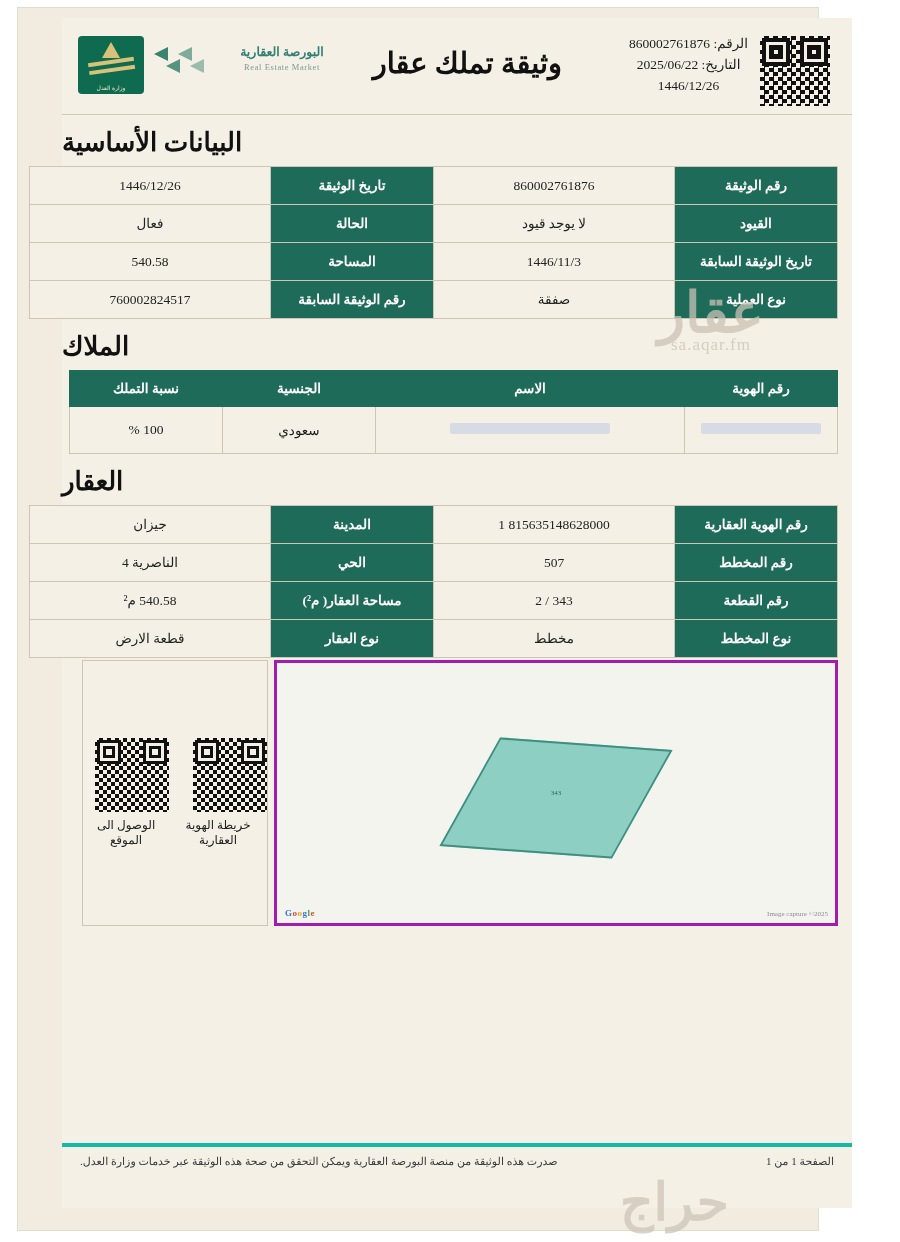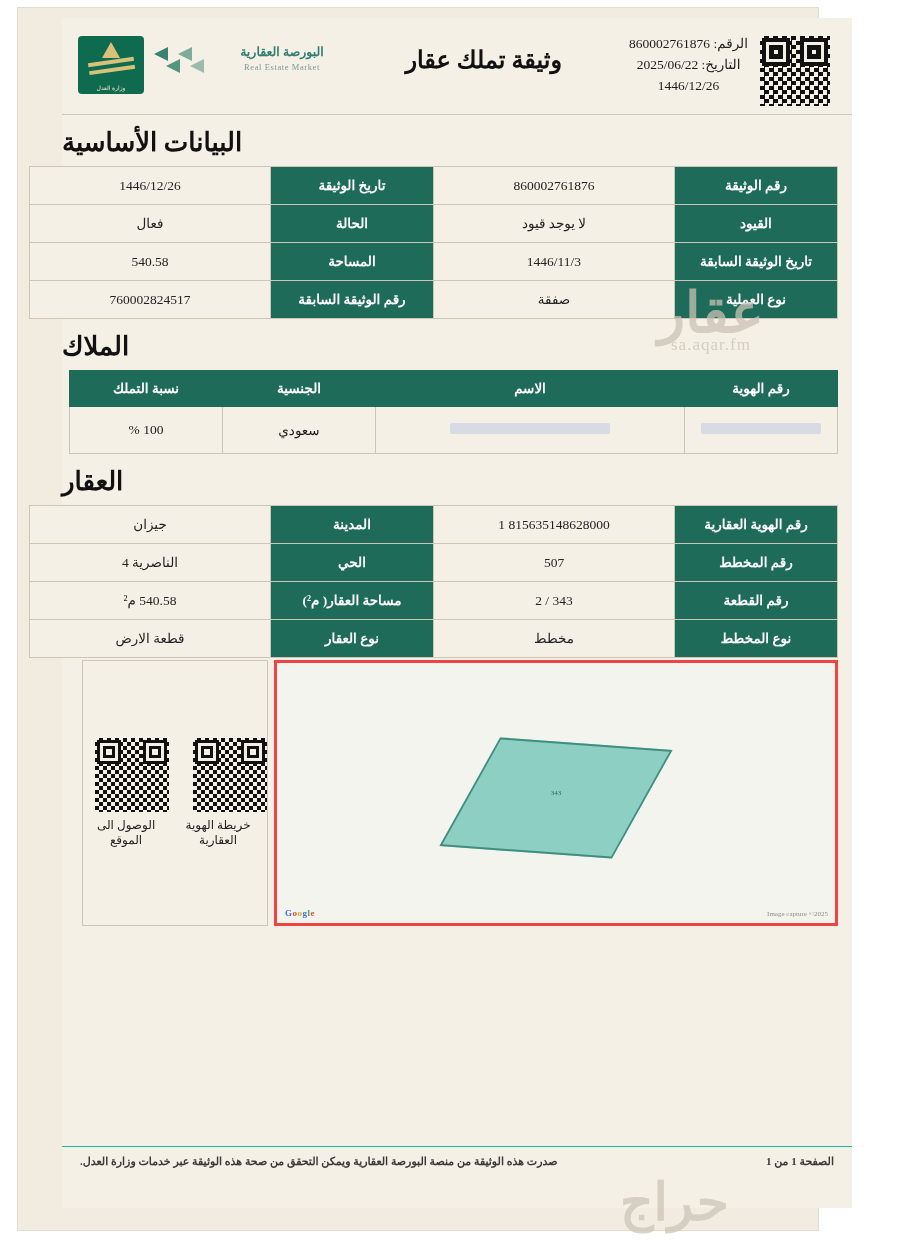--- a/index.html
+++ b/index.html
@@ -71,21 +71,21 @@
     text-align: center;
     color: #1c1c1c;
     direction: rtl;
   }
   .doc-meta div { white-space: nowrap; }
 
   .doc-title {
     position: absolute;
     right: 290px;
     top: 28px;
-    font-size: 24px;
+    font-size: 29px;
     font-weight: bold;
     letter-spacing: 0.5px;
     color: #111;
   }
   .brand {
     position: absolute;
     left: 150px;
     top: 26px;
     text-align: center;
     width: 140px;
@@ -262,21 +262,21 @@
   .qr-small::after{right:2px;top:2px;}
   .qr-cap {
     font-size: 12px;
     margin-top: 6px;
     color: #222;
   }
   .qr-cell { text-align:center; }
 
   .map-main {
     flex: 1;
-    border: 3px solid #ef4444;
+    border: 3px solid #a21caf;
     background: #f4f4ef;
     position: relative;
     overflow: hidden;
   }
   .parcel {
     position: absolute;
     left: 50%;
     top: 52%;
     width: 175px;
     height: 105px;
@@ -343,25 +343,24 @@
     font-size: 52px;
     color: #cfc8ba;
     opacity: .8;
   }
 
   
   .footer {
     position: absolute;
     left: 0; right: 0;
     bottom: 40px;
-    border-top: 1px solid #14b8a6;
+    border-top: 4px solid #14b8a6;
     padding-top: 8px;
     font-size: 11px;
     color: #3a3a3a;
-    font-weight: bold;
   }
   .footer .inner {
     display: flex;
     flex-direction: row-reverse;
     justify-content: space-between;
     padding: 0 18px;
   }
   .footer .note { }
   .footer .pg { }
 </style>

